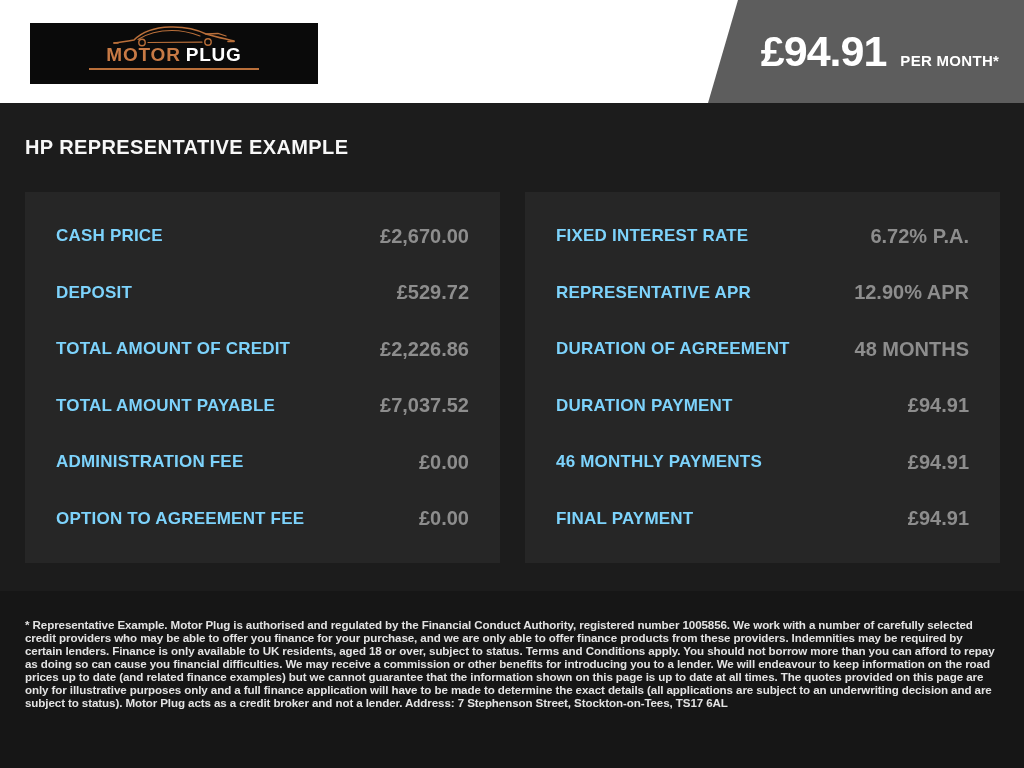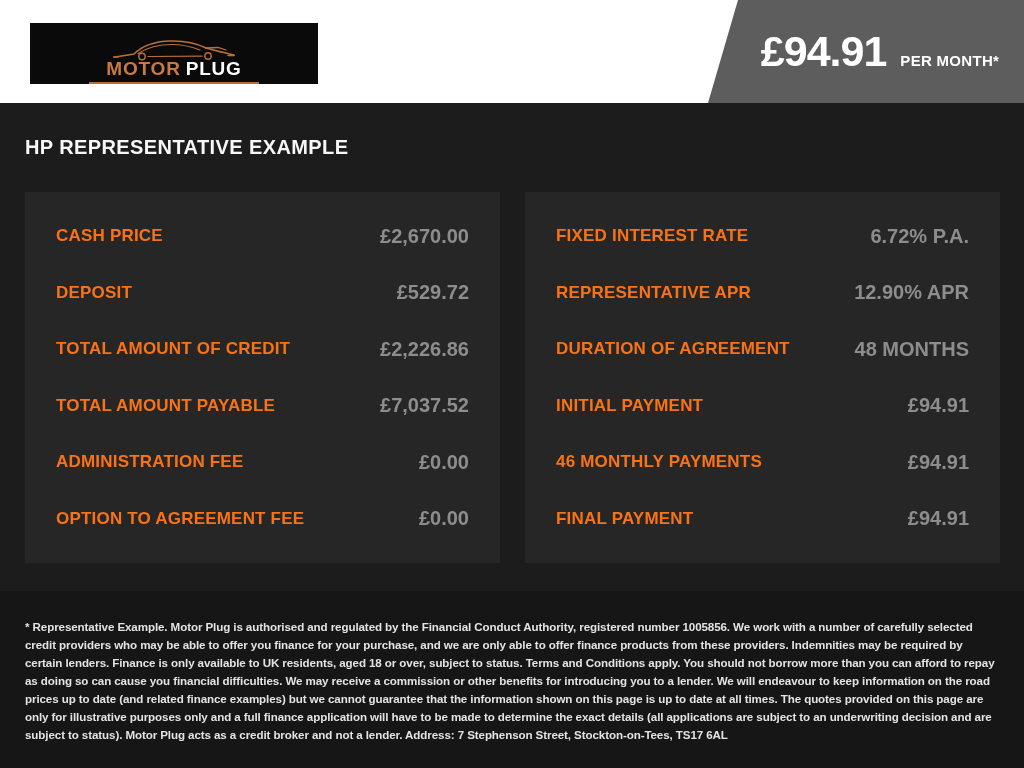--- a/index.html
+++ b/index.html
@@ -20,21 +20,21 @@
   .logo-box {
     position: absolute;
     left: 30px;
     top: 23px;
     width: 288px;
     height: 61px;
     background: #0a0a0a;
     display: flex;
     flex-direction: column;
     align-items: center;
-    justify-content: flex-end;
+    justify-content: flex-start;
     cursor: pointer;
   }
   .logo-car { width: 132px; height: 24px; margin-bottom: -2px; }
   .brand-line {
     font-size: 19px;
     font-weight: bold;
     letter-spacing: 0.8px;
     white-space: nowrap;
     line-height: 1;
   }
@@ -108,21 +108,21 @@
     display: flex;
     flex-direction: column;
     justify-content: space-around;
   }
   .finance-row {
     display: flex;
     justify-content: space-between;
     align-items: center;
   }
   .finance-label {
-    color: #f97316;
+    color: #7dd3fc;
     font-size: 17px;
     font-weight: bold;
     letter-spacing: 0.2px;
     white-space: nowrap;
   }
   .finance-value {
     color: #8d8d8d;
     font-size: 20px;
     font-weight: bold;
     letter-spacing: 0px;
@@ -134,21 +134,21 @@
     position: relative;
     width: 1024px;
     height: 177px;
     background: #161616;
     padding: 27px 26px 0 25px;
   }
   .disclaimer {
     color: #e3e3e3;
     font-size: 11.6px;
     font-weight: bold;
-    line-height: 18px;
+    line-height: 13px;
     letter-spacing: -0.1px;
     text-align: left;
   }
 </style>
 </head>
 <body>
 
 <div class="header">
 
   <div class="logo-box">
@@ -214,21 +214,21 @@
       </div>
       <div class="finance-row">
         <span class="finance-label">REPRESENTATIVE APR</span>
         <span class="finance-value">12.90% APR</span>
       </div>
       <div class="finance-row">
         <span class="finance-label">DURATION OF AGREEMENT</span>
         <span class="finance-value">48 MONTHS</span>
       </div>
       <div class="finance-row">
-        <span class="finance-label">INITIAL PAYMENT</span>
+        <span class="finance-label">DURATION PAYMENT</span>
         <span class="finance-value">£94.91</span>
       </div>
       <div class="finance-row">
         <span class="finance-label">46 MONTHLY PAYMENTS</span>
         <span class="finance-value">£94.91</span>
       </div>
       <div class="finance-row">
         <span class="finance-label">FINAL PAYMENT</span>
         <span class="finance-value">£94.91</span>
       </div>

